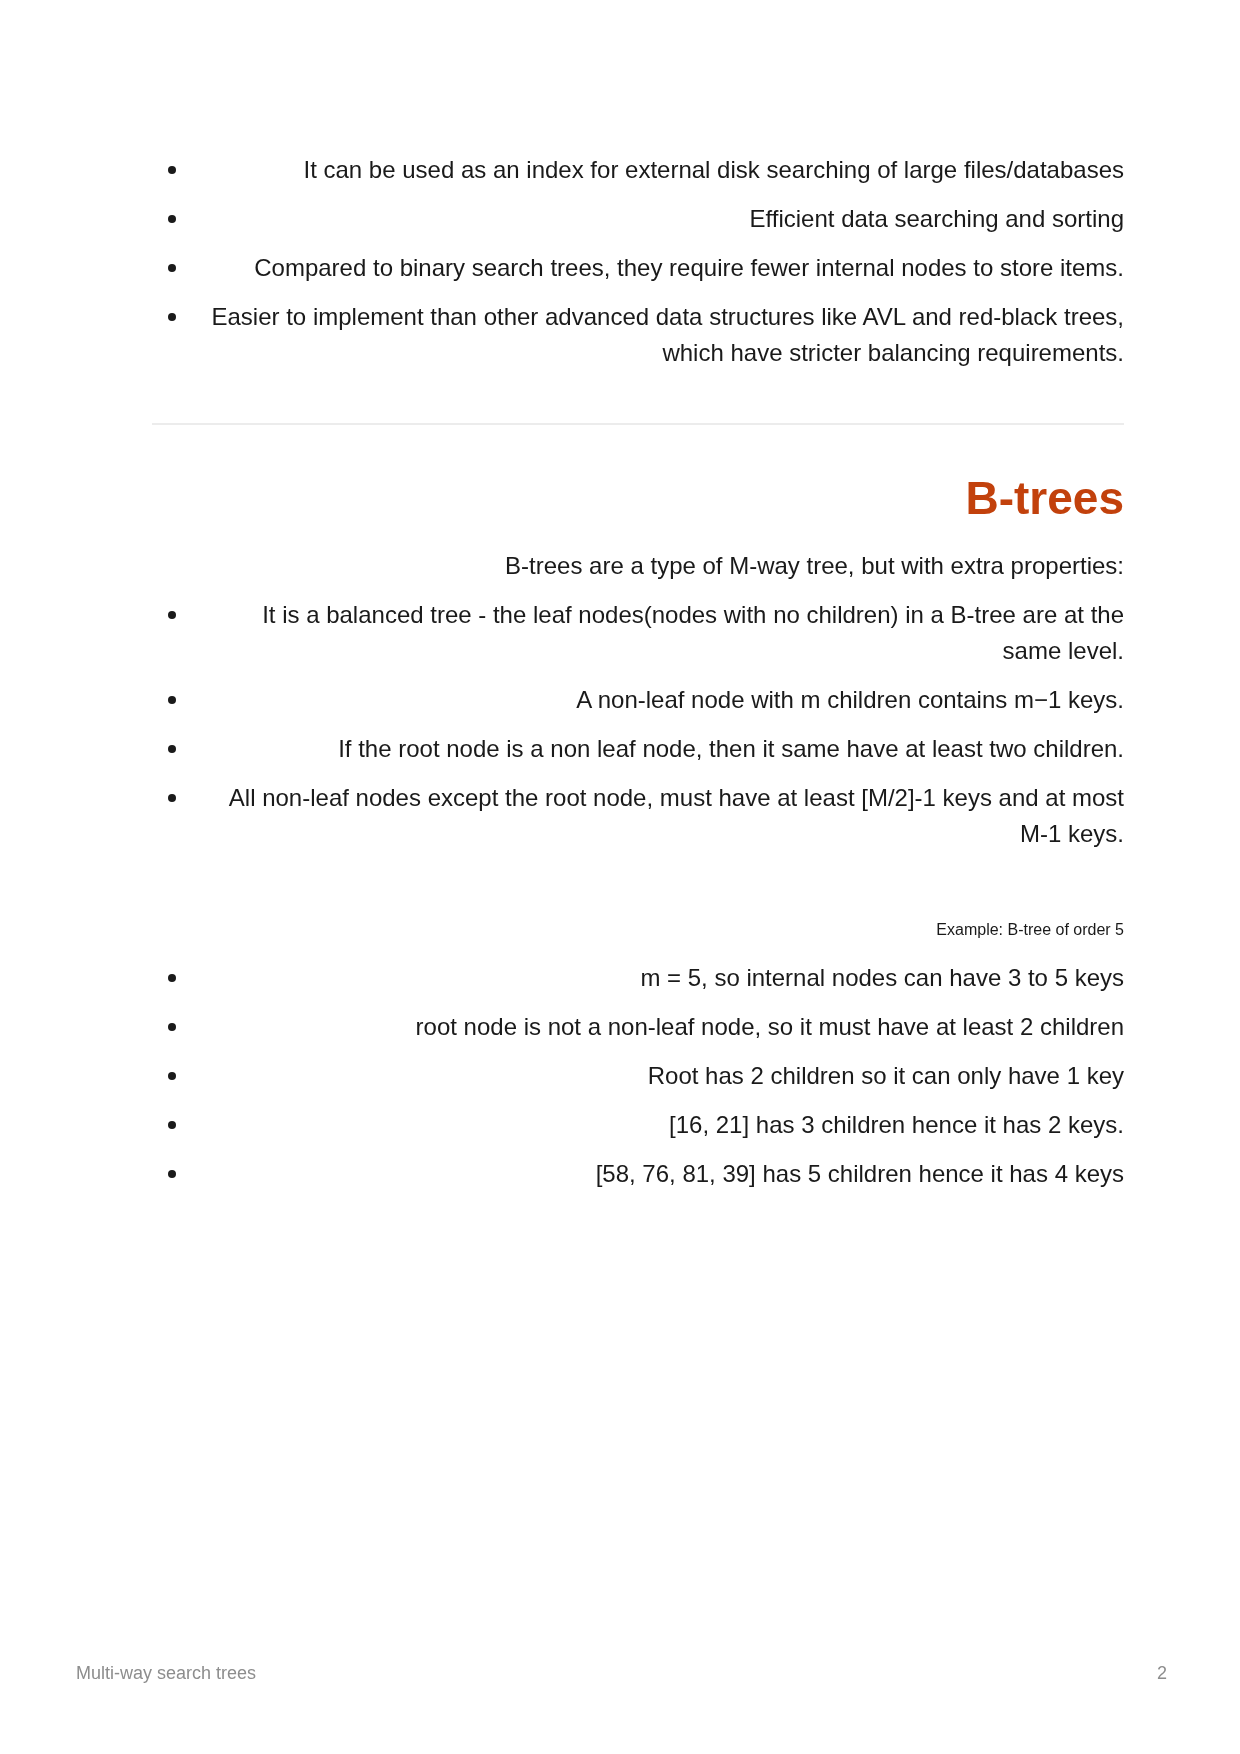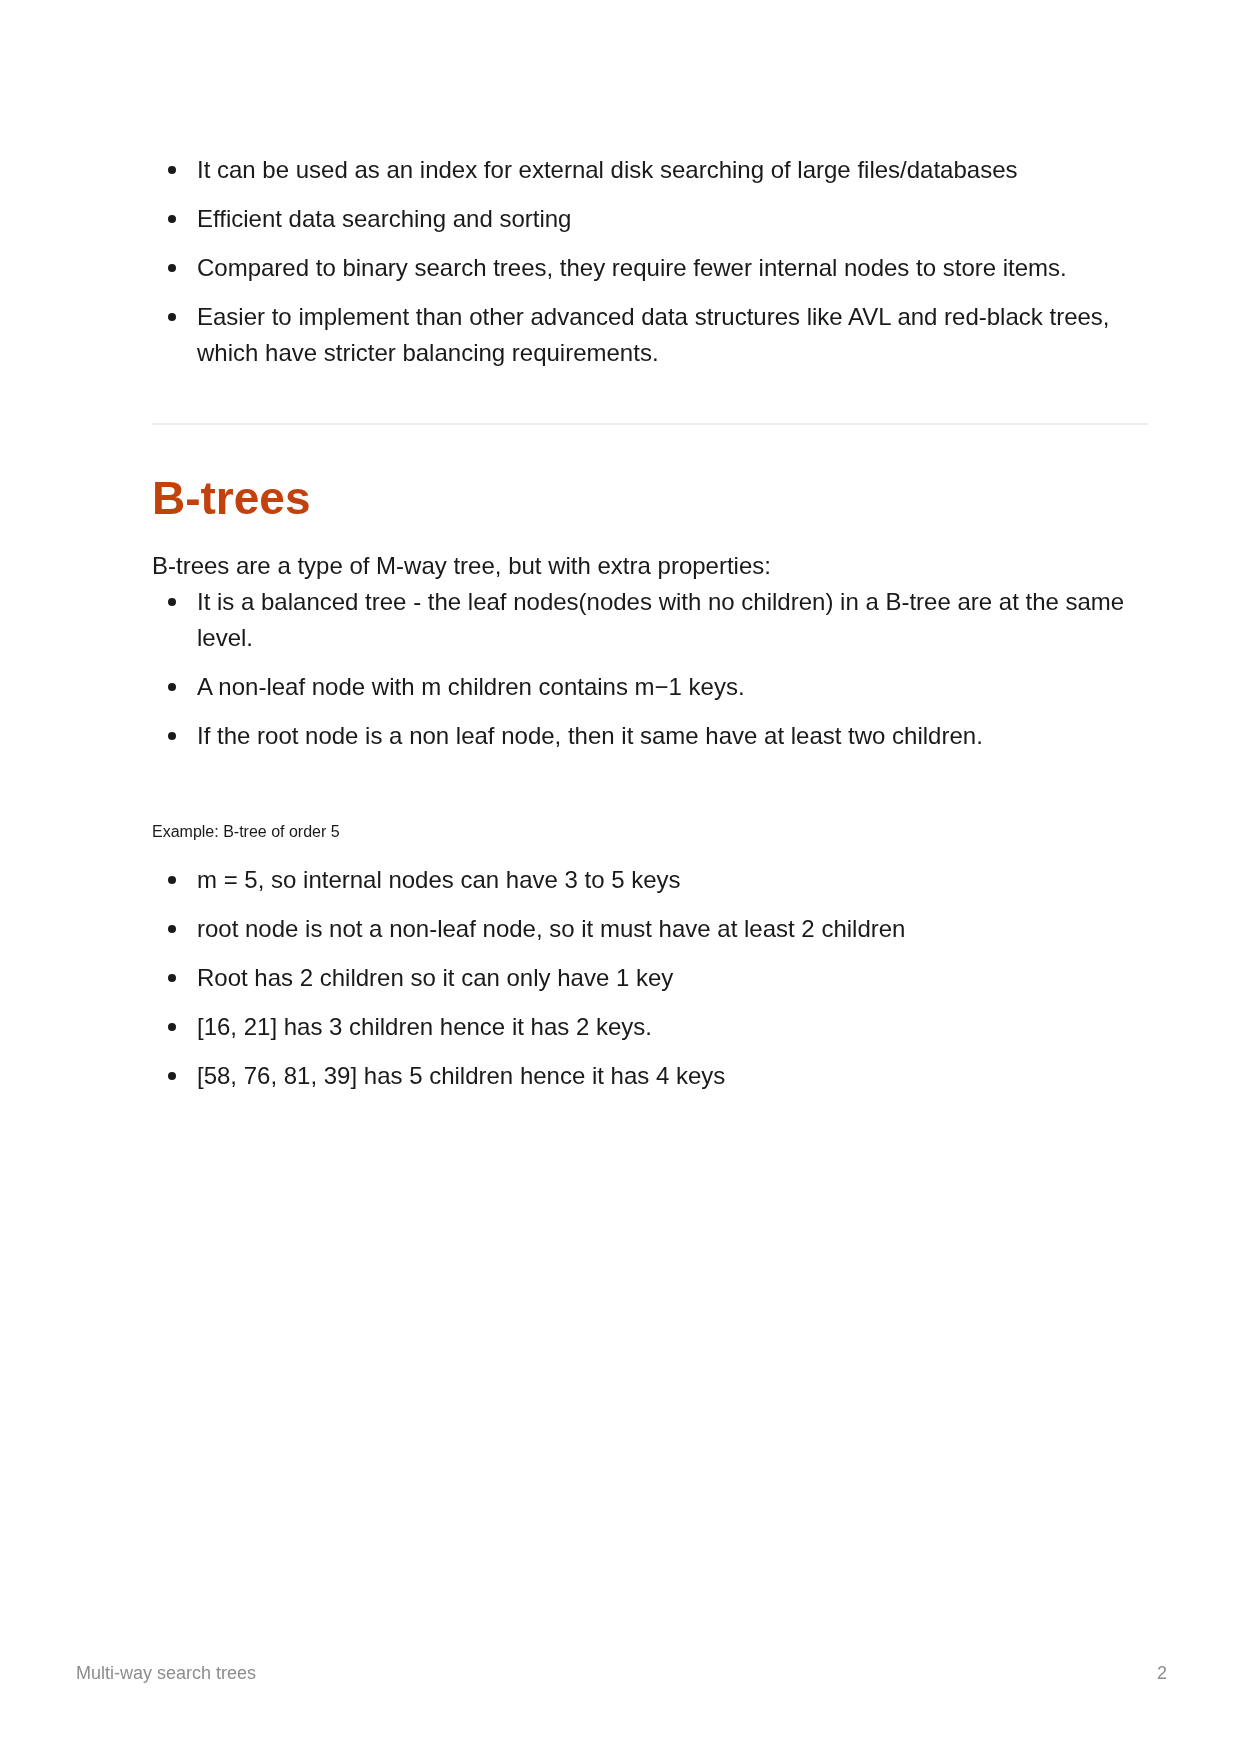--- a/index.html
+++ b/index.html
@@ -10,21 +10,22 @@
   .page {
     position: relative;
     width: 1240px;
     height: 1754px;
     background: #ffffff;
     overflow: hidden;
     font-family: "Liberation Sans", sans-serif;
     color: #1a1a1a;
   }
   .content {
-    padding: 152px 92px 0 152px;
+    padding: 152px 116px 0 152px;
+    text-align: right;
   }
   ul.bullets {
     list-style: none;
     margin: 0;
     padding: 0;
   }
   ul.bullets li {
     position: relative;
     padding-left: 45px;
     margin-bottom: 13px;
@@ -52,21 +53,21 @@
   h1.section-title {
     font-size: 46px;
     line-height: 55px;
     font-weight: 700;
     color: #c2410c;
     margin: 46px 0 0 0;
   }
   p.lead {
     font-size: 24px;
     line-height: 36px;
-    margin: 22px 0 0 0;
+    margin: 22px 0 13px 0;
   }
   p.example {
     font-size: 16px;
     line-height: 36px;
     margin: 60px 0 12px 0;
   }
   .footer {
     position: absolute;
     left: 76px;
     right: 73px;
@@ -95,20 +96,21 @@
     <hr class="divider">
 
     <h1 class="section-title">B-trees</h1>
 
     <p class="lead">B-trees are a type of M-way tree, but with extra properties:</p>
 
     <ul class="bullets">
       <li><span class="t">It is a balanced tree - the leaf nodes(nodes with no children) in a B-tree are at the same level.</span></li>
       <li><span class="t">A non-leaf node with m children contains m−1 keys.</span></li>
       <li><span class="t">If the root node is a non leaf node, then it same have at least two children.</span></li>
+      <li><span class="t">All non-leaf nodes except the root node, must have at least [M/2]-1 keys and at most M-1 keys.</span></li>
     </ul>
 
     <p class="example">Example: B-tree of order 5</p>
 
     <ul class="bullets">
       <li><span class="t">m = 5, so internal nodes can have 3 to 5 keys</span></li>
       <li><span class="t">root node is not a non-leaf node, so it must have at least 2 children</span></li>
       <li><span class="t">Root has 2 children so it can only have 1 key</span></li>
       <li><span class="t">[16, 21] has 3 children hence it has 2 keys.</span></li>
       <li><span class="t">[58, 76, 81, 39] has 5 children hence it has 4 keys</span></li>

